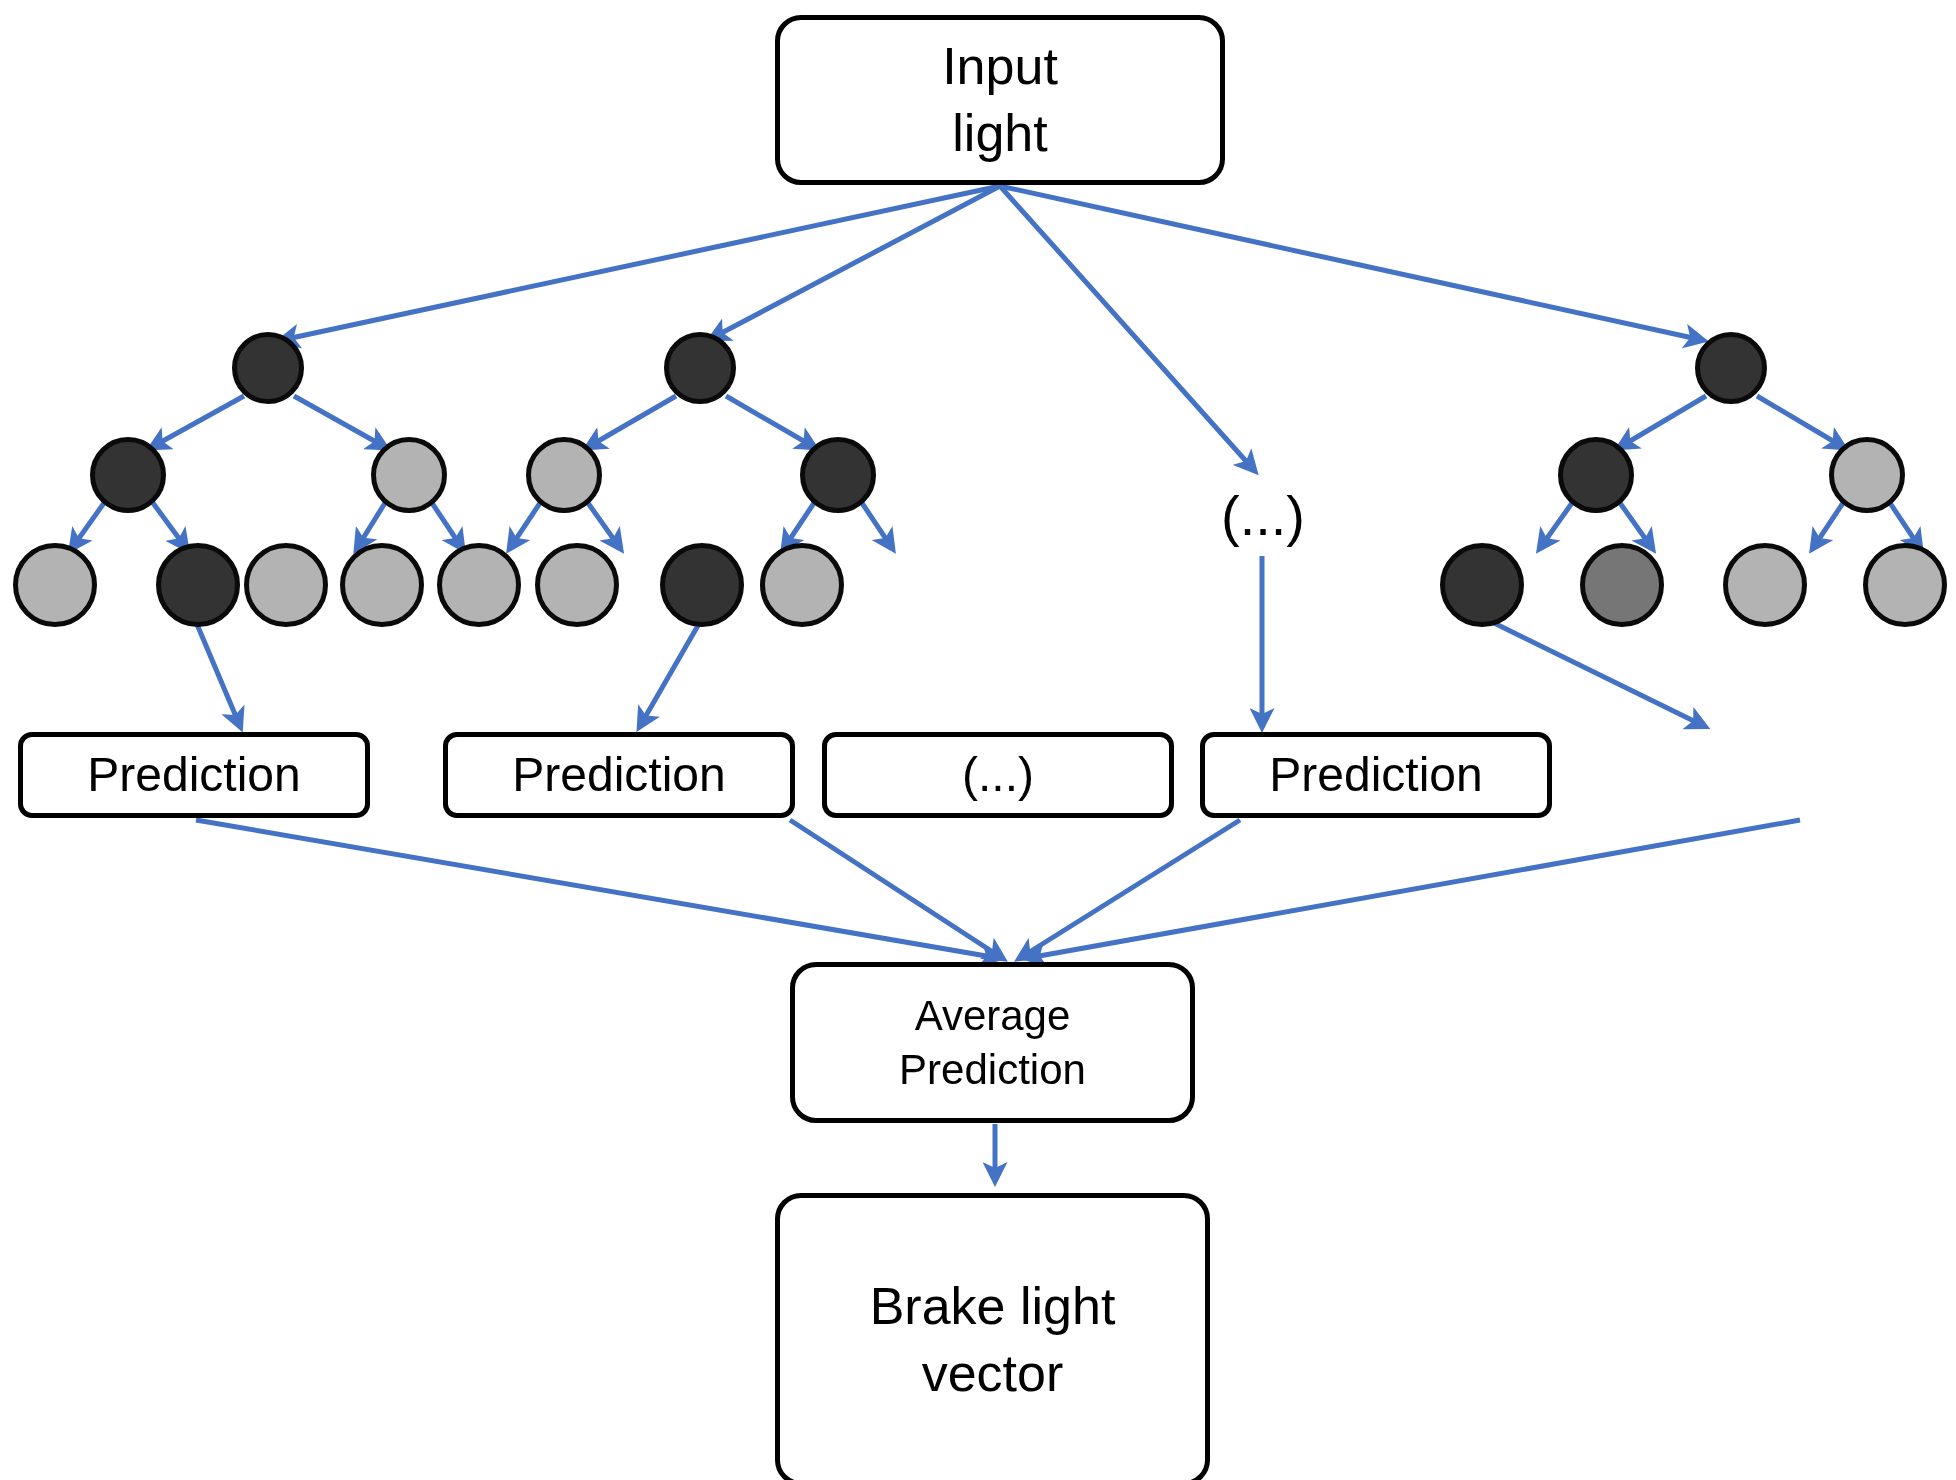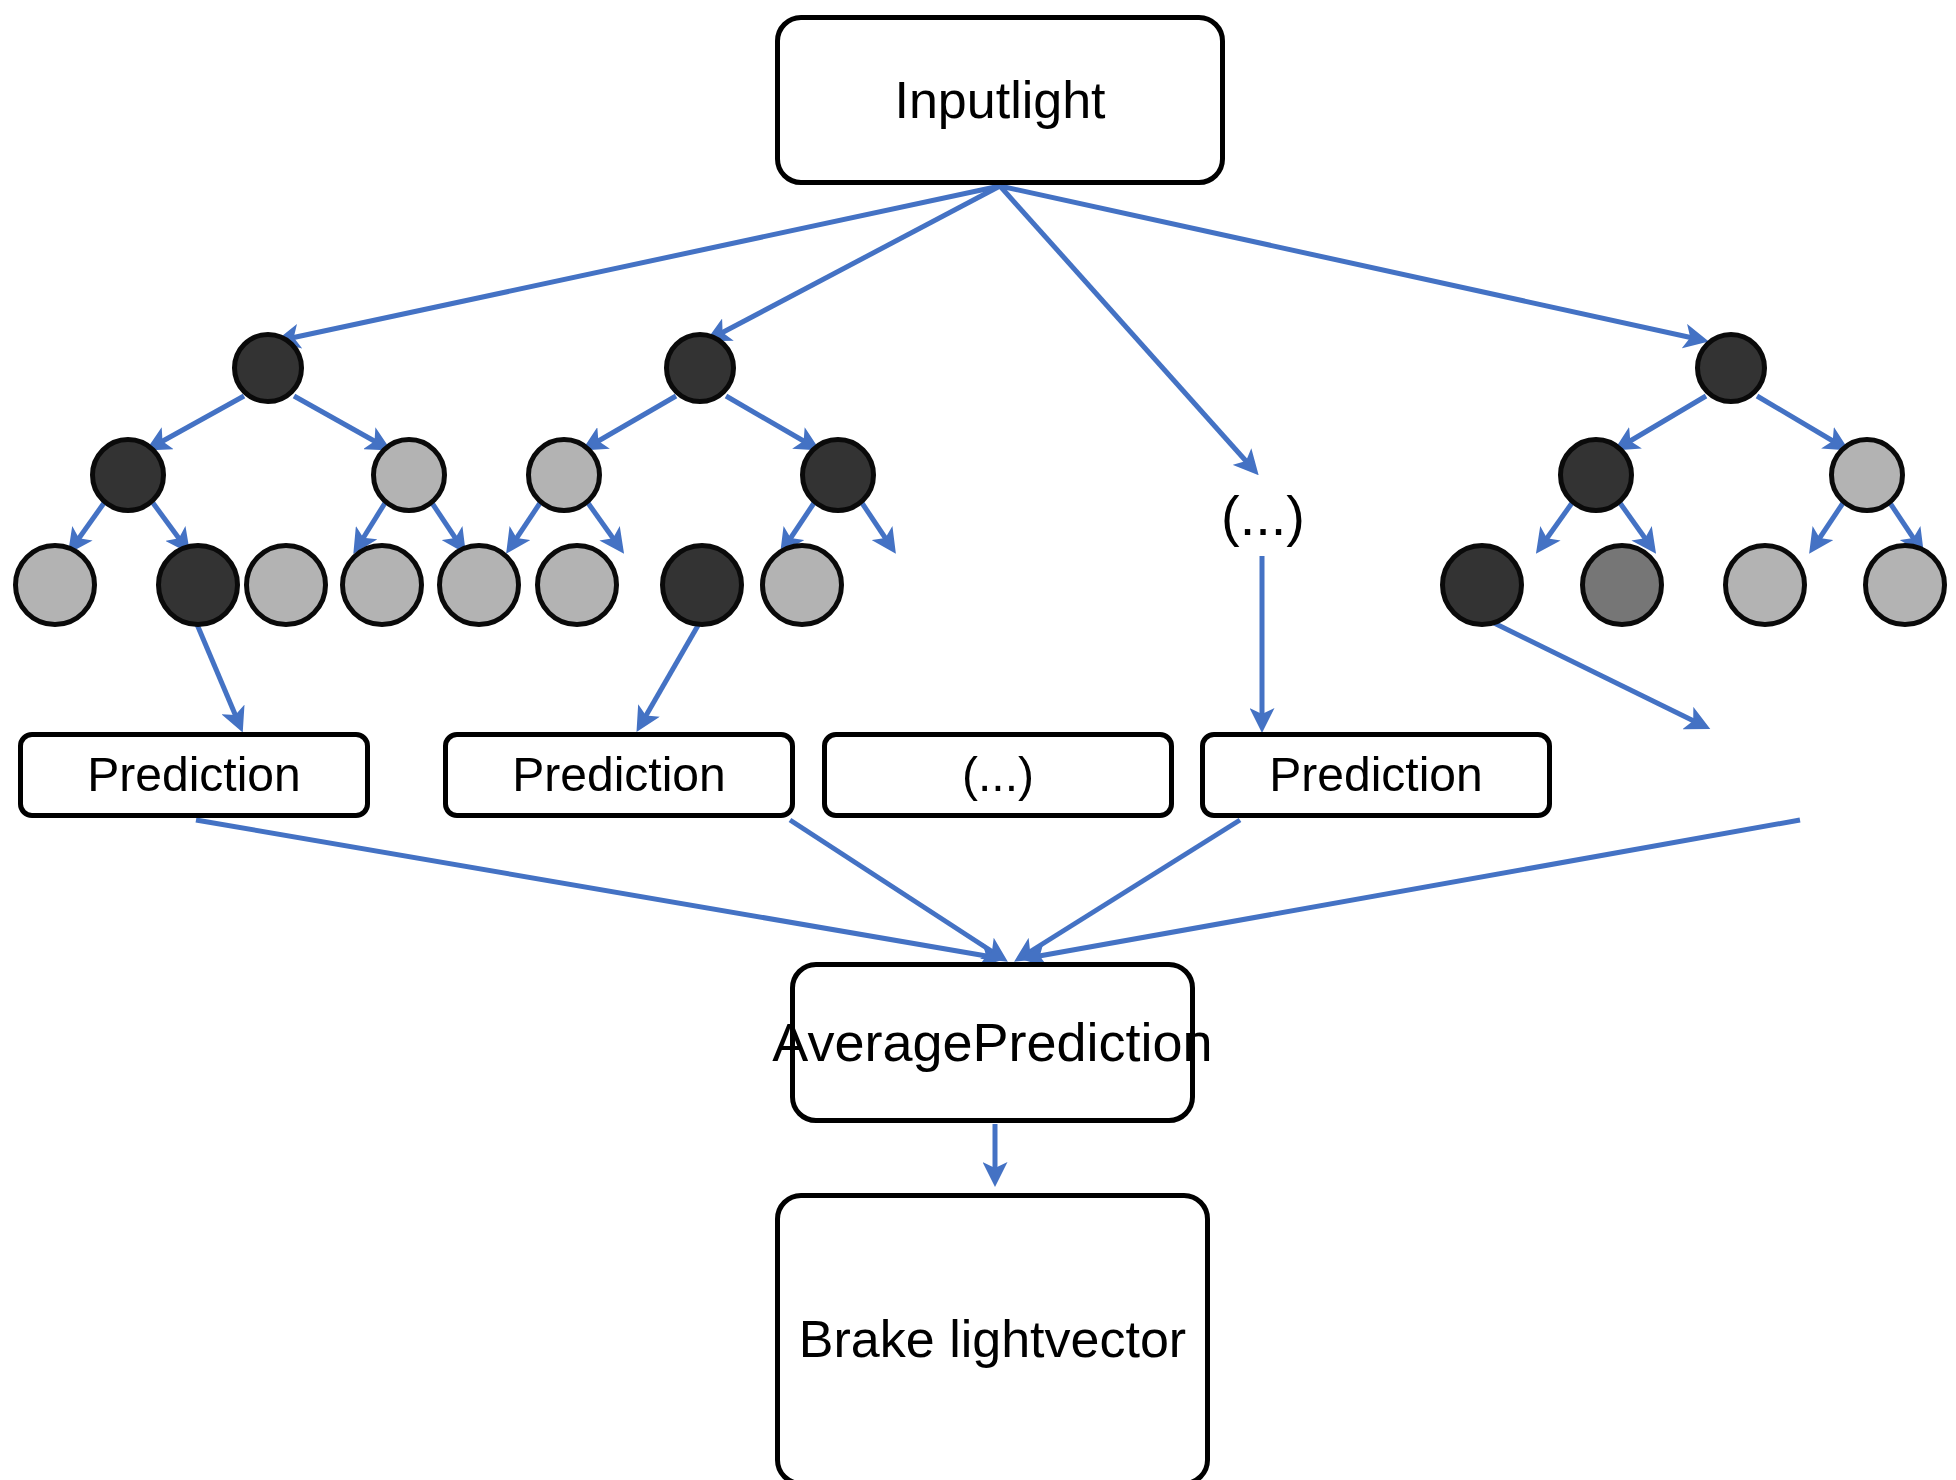--- a/index.html
+++ b/index.html
@@ -2,21 +2,21 @@
 <html><head>
 <meta charset="utf-8">
 <style>
   html,body{margin:0;padding:0;background:#fff;}
   body{width:1956px;height:1480px;position:relative;overflow:hidden;
        font-family:"Liberation Sans",sans-serif;color:#000;}
   #stage{position:absolute;left:0;top:0;width:1956px;height:1480px;}
   svg#edges{position:absolute;left:0;top:0;width:1956px;height:1480px;}
 
   .rbox{position:absolute;box-sizing:border-box;border:5px solid #000;
-        background:#fff;display:flex;flex-direction:row;
+        background:#fff;display:flex;flex-direction:column;
         align-items:center;justify-content:center;text-align:center;
         line-height:1.28;}
   .rbox.round{border-radius:26px;}
   .rbox.slim{border-radius:14px;}
   .rbox .ln{display:block;white-space:nowrap;}
 
   .node{position:absolute;box-sizing:border-box;border-radius:50%;
         border:5px solid #0a0a0a;}
 
   .ellipsis-label{position:absolute;white-space:nowrap;}
@@ -126,21 +126,21 @@
   </div>
 
   <div class="rbox slim" style="left:822px;top:732px;width:352px;height:86px;font-size:48px;">
     <span class="ln">(...)</span>
   </div>
 
   <div class="rbox slim" style="left:1200px;top:732px;width:352px;height:86px;font-size:48px;">
     <span class="ln">Prediction</span>
   </div>
 
-  <div class="rbox round" style="left:790px;top:962px;width:405px;height:161px;font-size:54px;">
+  <div class="rbox round" style="left:790px;top:962px;width:405px;height:161px;font-size:42px;">
     <span class="ln">Average</span>
     <span class="ln">Prediction</span>
   </div>
 
   <div class="rbox round" style="left:775px;top:1185px;width:435px;height:293px;font-size:52px;margin-top:8px;">
     <span class="ln">Brake light</span>
     <span class="ln">vector</span>
   </div>
 
 </div>

